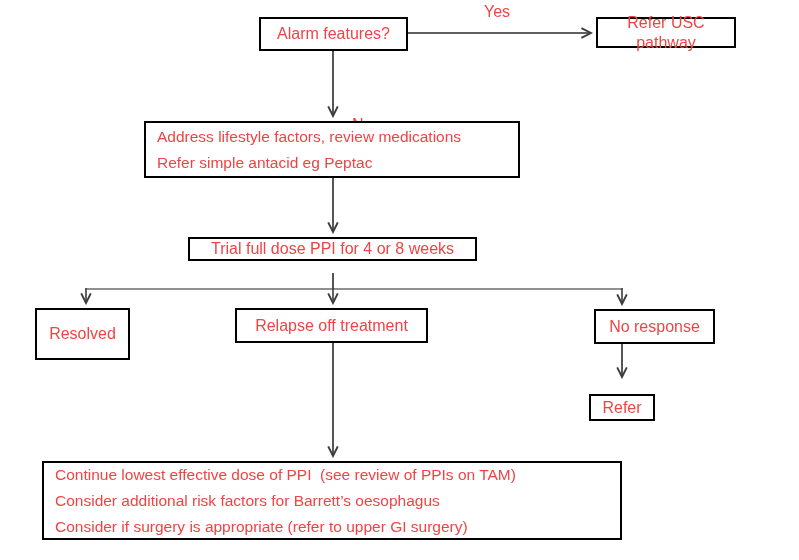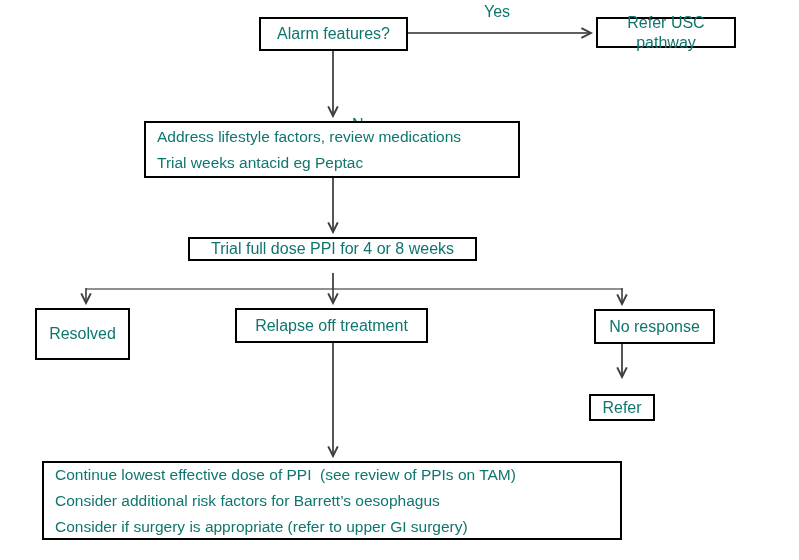--- a/index.html
+++ b/index.html
@@ -6,21 +6,21 @@
     margin: 0;
     padding: 0;
     background: #ffffff;
   }
   .canvas {
     position: relative;
     width: 799px;
     height: 560px;
     background: #ffffff;
     font-family: "Liberation Sans", sans-serif;
-    color: #0f766e;
+    color: #ef4444;
     overflow: hidden;
   }
   .connectors {
     position: absolute;
     left: 0;
     top: 0;
     width: 799px;
     height: 560px;
   }
   .node {
@@ -91,21 +91,21 @@
 
   <div class="edge-label" style="left:484px; top:3px;">Yes</div>
   <div class="edge-label" style="left:352px; top:76px;margin-top:40px;">No</div>
 
   <div class="node center" style="left:259px; top:17px; width:149px; height:34px;">Alarm features?</div>
 
   <div class="node center" style="left:596px; top:17px; width:140px; height:31px;">Refer USC pathway</div>
 
   <div class="node multiline" style="left:144px; top:121px; width:376px; height:57px;">
     <div class="line">Address lifestyle factors, review medications</div>
-    <div class="line">Trial weeks antacid eg Peptac</div>
+    <div class="line">Refer simple antacid eg Peptac</div>
   </div>
 
   <div class="node center" style="left:188px; top:237px; width:289px; height:24px;">Trial full dose PPI for 4 or 8 weeks</div>
 
   <div class="node center" style="left:35px; top:308px; width:95px; height:52px;">Resolved</div>
 
   <div class="node center" style="left:235px; top:308px; width:193px; height:35px;">Relapse off treatment</div>
 
   <div class="node center" style="left:562px; top:309px; width:121px; height:35px;margin-left:32px;">No response</div>
 

